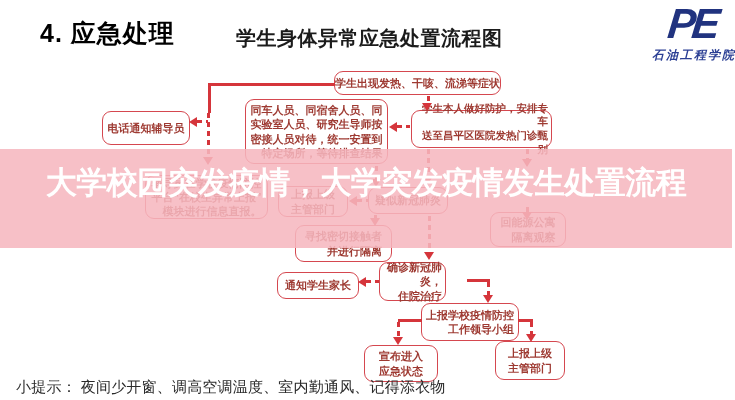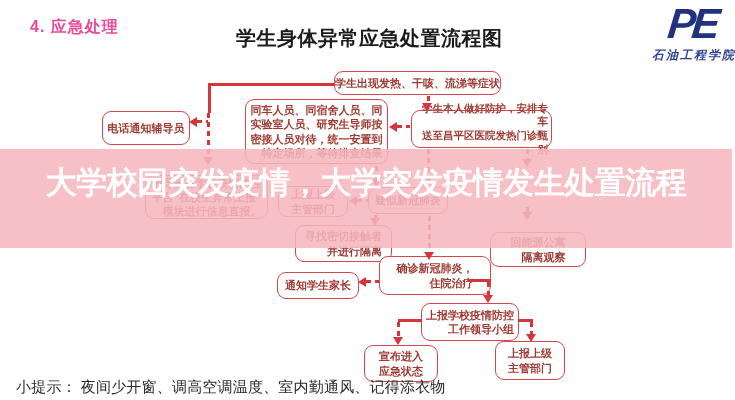--- a/index.html
+++ b/index.html
@@ -1,19 +1,19 @@
 <!DOCTYPE html>
 <html><head>
 <meta charset="utf-8">
 <style>
   html,body{margin:0;padding:0;background:#fff;}
   #stage{position:relative;width:735px;height:400px;background:#ffffff;overflow:hidden;
          font-family:"Liberation Sans","DejaVu Sans",sans-serif;}
   
-  .section-no{position:absolute;left:30px;top:17px;font-size:16px;font-weight:bold;color:#ec4899;letter-spacing:1px;}
+  .section-no{position:absolute;left:40px;top:17px;font-size:25px;font-weight:bold;color:#000000;letter-spacing:1px;}
   .chart-title{position:absolute;left:236px;top:25px;font-size:20px;font-weight:bold;color:#1b1b1b;letter-spacing:0.5px;}
   
   .logo{position:absolute;left:652px;top:2px;width:80px;text-align:center;}
   .logo-mark{font-size:42px;font-weight:bold;font-style:italic;color:#21337f;letter-spacing:-4px;line-height:1.05;
              transform:skewX(-6deg);display:inline-block;}
   .logo-caption{margin-top:1px;font-size:12px;font-weight:bold;font-style:italic;color:#2b3f94;
                 font-family:"Liberation Serif","DejaVu Serif",serif;letter-spacing:2px;white-space:nowrap;}
   
   .node{position:absolute;border:1.6px solid #d5474f;border-radius:9px;background:#fff;
         color:#9e3a32;font-weight:bold;font-size:11px;line-height:1.3;
@@ -55,26 +55,26 @@
 密接人员对待，统一安置到
 特定场所，等待排查结果</div>
   <div class="node" style="left:411px;top:110px;width:141px;height:38px;font-size:10.5px;">学生本人做好防护，安排专车
 送至昌平区医院发热门诊甄别</div>
   <div class="node" style="left:145px;top:175px;width:123px;height:44px;">辅导员在学校疫情防控
 平台“在校生异常上报”
 模块进行信息直报。</div>
   <div class="node" style="left:278px;top:186px;width:70px;height:31px;">上报上级
 主管部门</div>
   <div class="node" style="left:368px;top:187px;width:80px;height:27px;white-space:nowrap;">疑似新冠肺炎</div>
-  <div class="node" style="left:490px;top:232px;width:96px;height:35px;">回能源公寓
+  <div class="node" style="left:490px;top:212px;width:76px;height:35px;">回能源公寓
 隔离观察</div>
   <div class="node" style="left:295px;top:225px;width:97px;height:37px;">寻找密切接触者
 并进行隔离</div>
   <div class="node" style="left:277px;top:272px;width:82px;height:27px;white-space:nowrap;border-radius:9px;">通知学生家长</div>
-  <div class="node" style="left:379px;top:256px;width:112px;height:39px;">确诊新冠肺炎，
+  <div class="node" style="left:379px;top:262px;width:67px;height:39px;">确诊新冠肺炎，
 住院治疗</div>
   <div class="node" style="left:421px;top:303px;width:98px;height:38px;">上报学校疫情防控
 工作领导小组</div>
   <div class="node" style="left:364px;top:345px;width:74px;height:37px;">宣布进入
 应急状态</div>
   <div class="node" style="left:495px;top:341px;width:70px;height:39px;">上报上级
 主管部门</div>
 
   <div class="vdash" style="left:427px;top:96px;height:8px;"></div>
   <div class="head-down" style="left:422px;top:103px;"></div>

